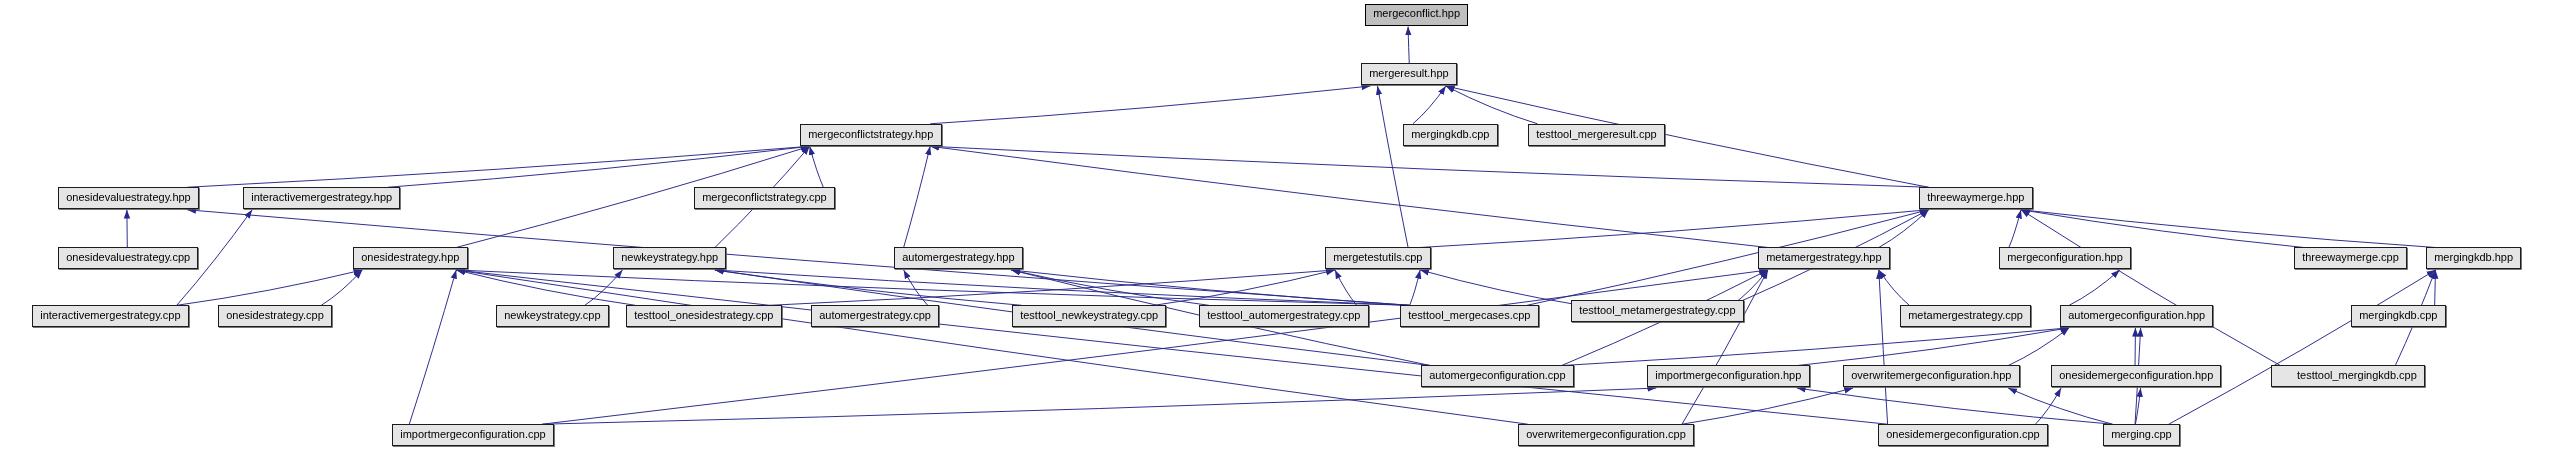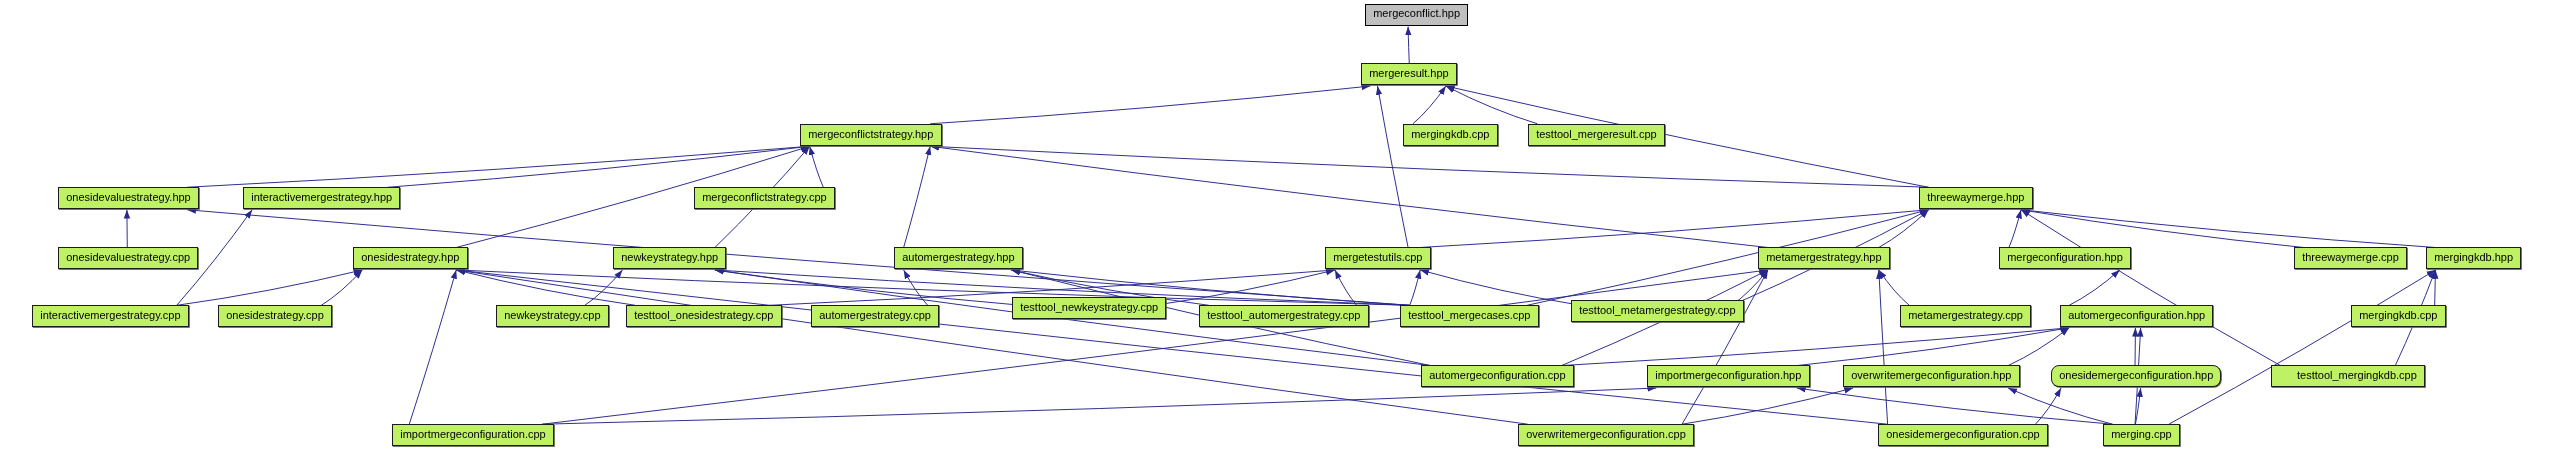--- a/index.html
+++ b/index.html
@@ -8,21 +8,21 @@
     width:2576px;height:450px;
     background:#ffffff;
     font-family:"Liberation Sans","DejaVu Sans",sans-serif;
     overflow:hidden;
   }
   #edges{position:absolute;left:0;top:0;width:2576px;height:450px;pointer-events:none;z-index:1;}
   .node{
     position:absolute;
     z-index:2;
     box-sizing:border-box;
-    background:#bef264;
+    background:#e5e5e5;
     border:0.8px solid #1c1c1c;
     height:22px;
     padding:3.2px 7.2px 0 7.2px;
     font-size:11px;
     color:#000000;
     white-space:nowrap;
     box-shadow:0.8px 0.8px 0 #555;
     cursor:pointer;
   }
   .node.root{
@@ -127,30 +127,30 @@
     <div class="node" style="top: 247px; left: 1325px;"><span>mergetestutils.cpp</span></div>
     <div class="node" style="top: 247px; left: 1758px;"><span>metamergestrategy.hpp</span></div>
     <div class="node" style="top: 247px; left: 1999px;"><span>mergeconfiguration.hpp</span></div>
     <div class="node" style="top: 247px; left: 2294px;"><span>threewaymerge.cpp</span></div>
     <div class="node" style="top: 247px; left: 2426px;"><span>mergingkdb.hpp</span></div>
     <div class="node" style="top: 305px; left: 32px;"><span>interactivemergestrategy.cpp</span></div>
     <div class="node" style="top: 305px; left: 218px;"><span>onesidestrategy.cpp</span></div>
     <div class="node" style="top: 305px; left: 496px; text-align: right;"><span>newkeystrategy.cpp</span></div>
     <div class="node" style="top: 305px; left: 626px;"><span>testtool_onesidestrategy.cpp</span></div>
     <div class="node" style="top: 305px; left: 811px;"><span>automergestrategy.cpp</span></div>
-    <div class="node" style="top: 297px; left: 1012px;"><span>testtool_newkeystrategy.cpp</span></div>
+    <div class="node" style="top: 305px; left: 1012px;"><span>testtool_newkeystrategy.cpp</span></div>
     <div class="node" style="top: 305px; left: 1199px;"><span>testtool_automergestrategy.cpp</span></div>
     <div class="node" style="top: 305px; left: 1400px;"><span>testtool_mergecases.cpp</span></div>
     <div class="node" style="top: 300px; left: 1571px;"><span>testtool_metamergestrategy.cpp</span></div>
     <div class="node" style="top: 305px; left: 1900px;"><span>metamergestrategy.cpp</span></div>
     <div class="node" style="top: 305px; left: 2060px;"><span>automergeconfiguration.hpp</span></div>
     <div class="node" style="top: 305px; left: 2351px;"><span>mergingkdb.cpp</span></div>
     <div class="node" style="top: 365px; left: 1421px;"><span>automergeconfiguration.cpp</span></div>
     <div class="node" style="top: 365px; left: 1647px;"><span>importmergeconfiguration.hpp</span></div>
     <div class="node" style="top: 365px; left: 1843px;"><span>overwritemergeconfiguration.hpp</span></div>
-    <div class="node" style="top: 365px; left: 2051px; border-radius: 8px;"><span>onesidemergeconfiguration.hpp</span></div>
+    <div class="node" style="top: 365px; left: 2051px;"><span>onesidemergeconfiguration.hpp</span></div>
     <div class="node" style="top: 365px; left: 2271px; padding-left: 25px;"><span>testtool_mergingkdb.cpp</span></div>
     <div class="node" style="top: 424px; left: 392px;"><span>importmergeconfiguration.cpp</span></div>
     <div class="node" style="top: 424px; left: 1518px;"><span>overwritemergeconfiguration.cpp</span></div>
     <div class="node" style="top: 424px; left: 1878px;"><span>onesidemergeconfiguration.cpp</span></div>
     <div class="node" style="top: 424px; left: 2103px;"><span>merging.cpp</span></div>
   </div>
 
 
 </body></html>

